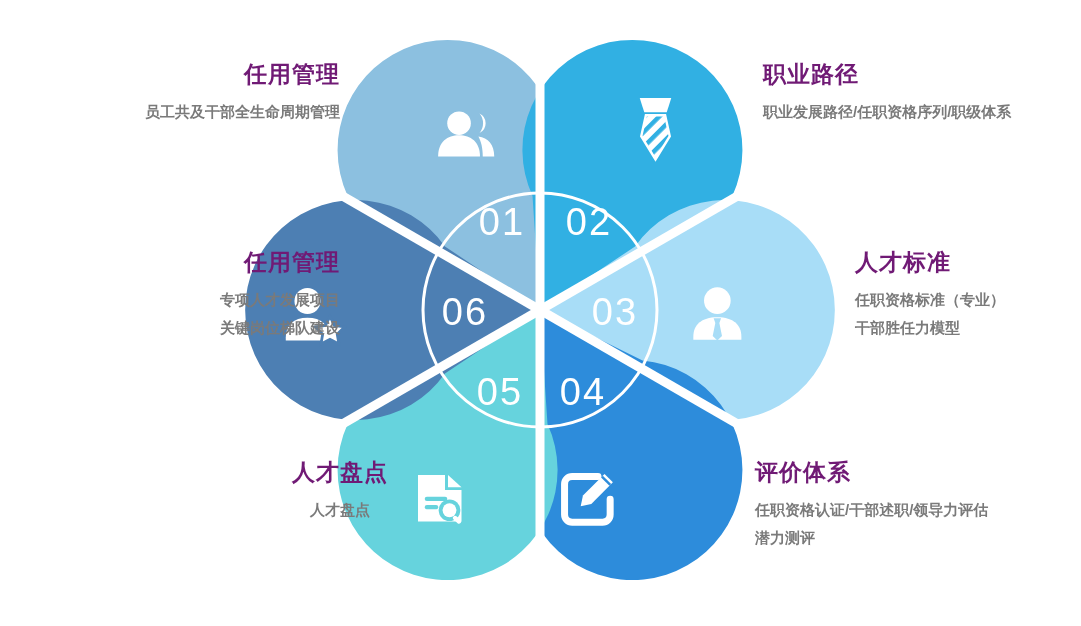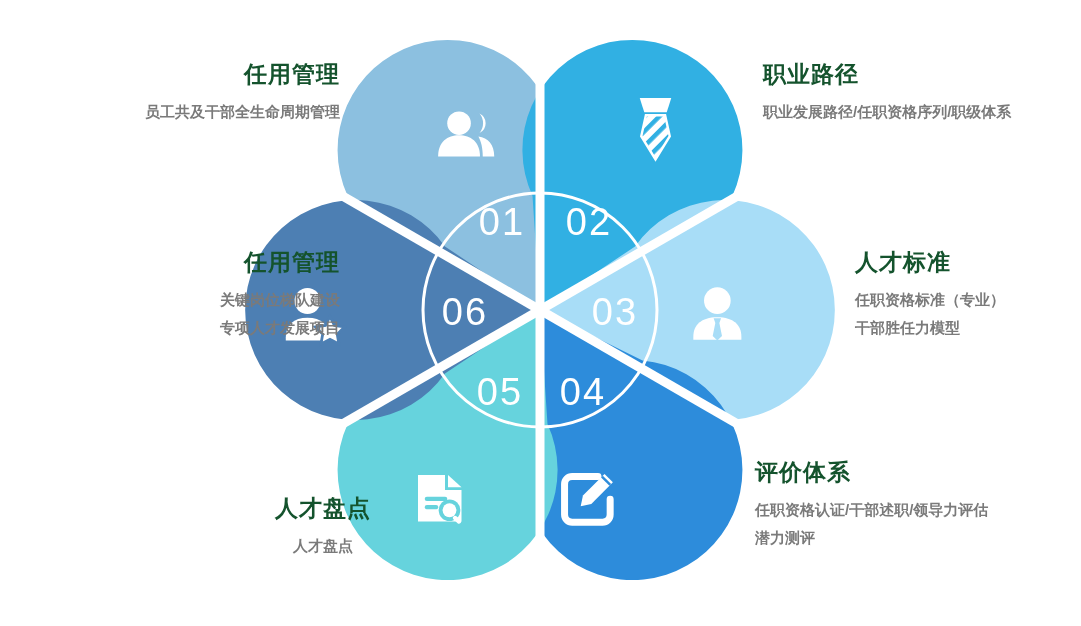--- a/index.html
+++ b/index.html
@@ -32,41 +32,41 @@
     position: absolute;
     width: 330px;
   }
   .label-block.right { text-align: left; }
   .label-block.left  { text-align: right; }
   .label-block.center { text-align: center; width: 300px; }
 
   .label-title {
     font-size: 23px;
     font-weight: bold;
-    color: #14532d;
+    color: #701a75;
     letter-spacing: 1px;
     line-height: 1.25;
     margin: 0 0 9px 0;
     white-space: nowrap;
   }
   .label-sub {
     font-size: 15px;
     color: #7a7a7a;
     line-height: 1.85;
     margin: 0;
     white-space: nowrap;
     font-weight: bold;
   }
 
   
   #blk-01 { left: 10px;  top: 60px;  }
   #blk-02 { left: 763px; top: 60px;  }
   #blk-06 { left: 10px;  top: 248px; }
   #blk-03 { left: 855px; top: 248px; }
-  #blk-05 { left: 173px; top: 458px; margin-top: 36px; }
+  #blk-05 { left: 190px; top: 458px; }
   #blk-04 { left: 755px; top: 458px; }
 </style>
 </head>
 <body>
 
 <div id="canvas">
 
   <svg id="flower" viewBox="0 0 620 600">
     <defs>
 
@@ -179,22 +179,22 @@
     <p class="label-sub">员工共及干部全生命周期管理</p>
   </div>
 
   <div class="label-block right" id="blk-02">
     <p class="label-title">职业路径</p>
     <p class="label-sub">职业发展路径/任职资格序列/职级体系</p>
   </div>
 
   <div class="label-block left" id="blk-06">
     <p class="label-title">任用管理</p>
+    <p class="label-sub">专项人才发展项目</p>
     <p class="label-sub">关键岗位梯队建设</p>
-    <p class="label-sub">专项人才发展项目</p>
   </div>
 
   <div class="label-block right" id="blk-03">
     <p class="label-title">人才标准</p>
     <p class="label-sub">任职资格标准（专业）</p>
     <p class="label-sub">干部胜任力模型</p>
   </div>
 
   <div class="label-block center" id="blk-05">
     <p class="label-title">人才盘点</p>

